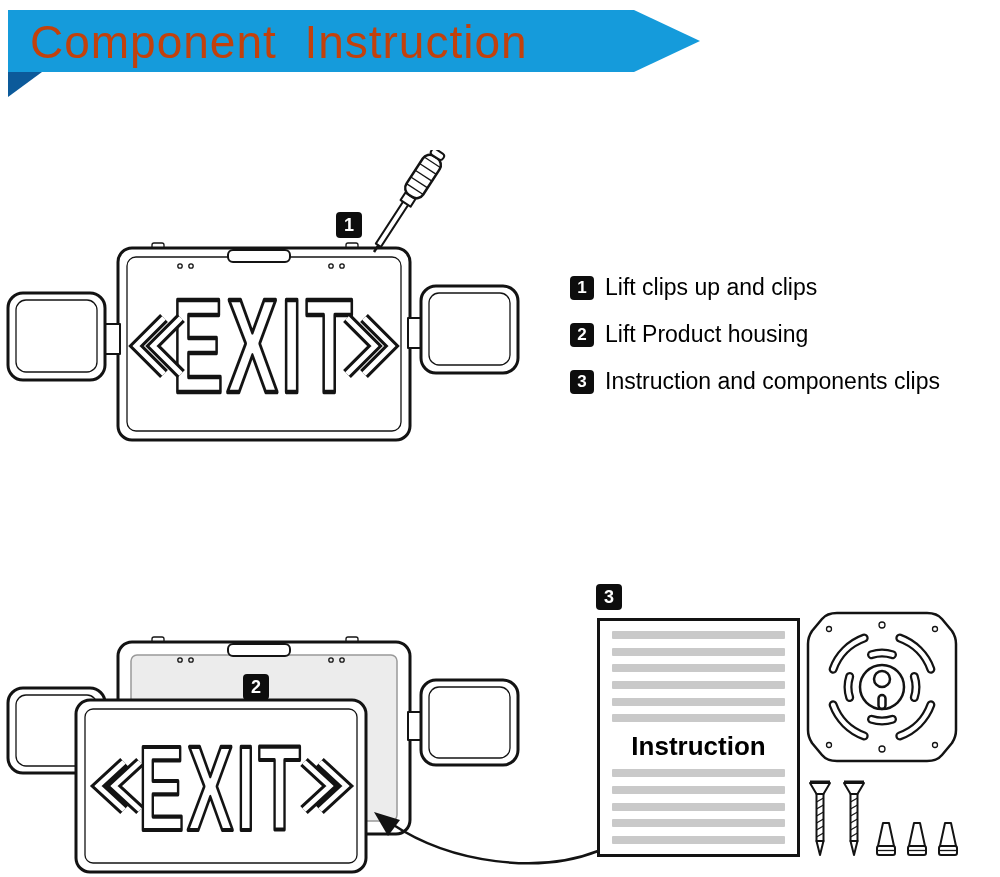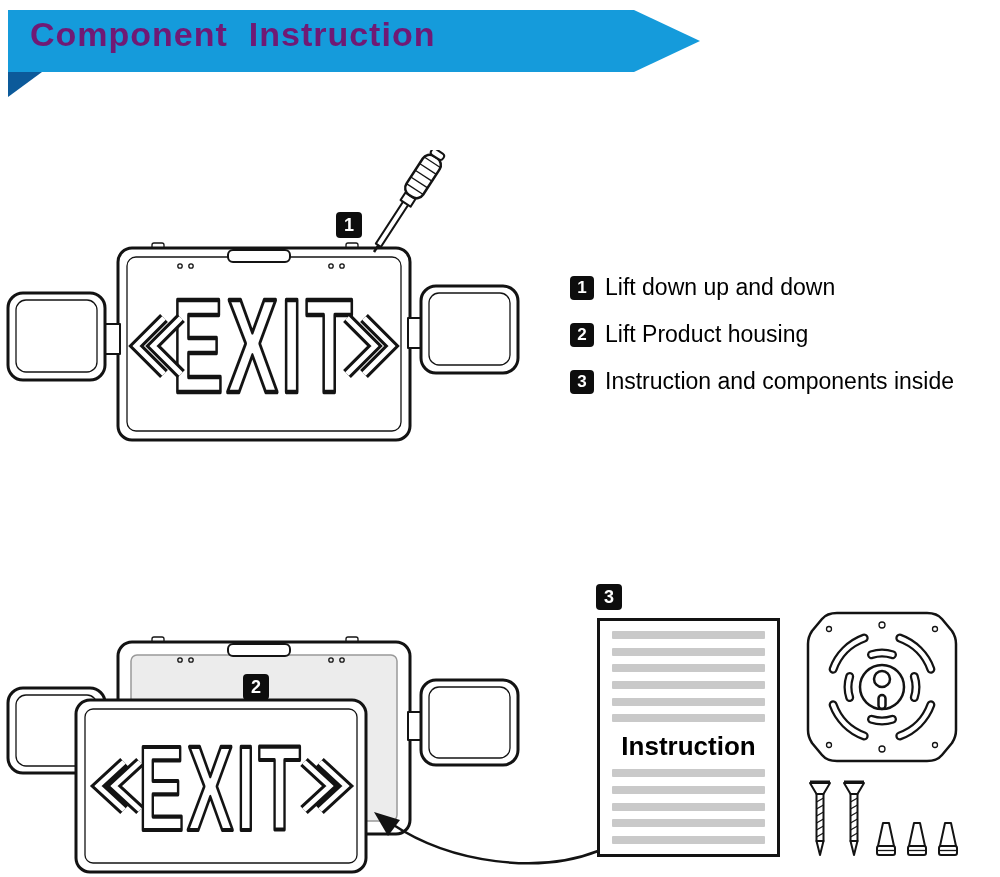--- a/index.html
+++ b/index.html
@@ -15,21 +15,21 @@
     width: 1000px; height: 877px; position: relative; overflow: hidden;
     background: #fff; color: #000;
     font-family: "Liberation Sans", sans-serif;
   }
   .abs { position: absolute; }
 
   
   .banner-arrow { fill: var(--banner-blue); }
   .banner-fold  { fill: var(--banner-fold); }
   .banner-title {
-    left: 30px; top: 15px; font-size: 34px; font-weight: bold; color: #701a75;
+    left: 30px; top: 15px; font-size: 46px; font-weight: normal; color: #c2410c;
     letter-spacing: 1px; white-space: pre;
   }
 
   
   .diag * { fill: none; stroke: var(--ink); stroke-width: 2; stroke-linejoin: round; }
   .fw  { fill: #fff; }
   .fgr { fill: var(--interior-gray); stroke: #999; stroke-width: 1.5; }
   .fb  { fill: var(--ink); stroke: none; }
   .s1  { stroke-width: 1.3; }
   .s25 { stroke-width: 2.5; }
@@ -55,21 +55,21 @@
   .steps { position: absolute; left: 570px; top: 274px; display: flex; flex-direction: column; gap: 20px; }
   .step-row { display: flex; align-items: center; gap: 11px; }
   .step-num {
     width: 24px; height: 24px; flex: none; background: #0d0d0d; border-radius: 4px;
     color: #fff; font-weight: bold; font-size: 17px; line-height: 24px; text-align: center;
   }
   .step-label { font-size: 23px; }
 
   
   .booklet {
-    position: absolute; left: 597px; top: 618px; width: 183px; height: 239px;
+    position: absolute; left: 597px; top: 618px; width: 203px; height: 239px;
     background: #fff; border: 3px solid var(--ink);
     display: flex; flex-direction: column; justify-content: space-between; padding: 10px 12px;
   }
   .bar { height: 8px; background: var(--stripe-gray); border-radius: 1px; }
   .booklet-title { font-size: 26px; font-weight: bold; text-align: center; line-height: 30px; }
 </style>
 </head>
 <body>
 
 <svg class="abs" style="left:0;top:0" width="720" height="105" viewBox="0 0 720 105">
@@ -124,29 +124,29 @@
     <line x1="91" y1="-10" x2="91" y2="10" class="s1"></line>
     <line x1="99" y1="-10" x2="99" y2="10" class="s1"></line>
     <line x1="107" y1="-10" x2="107" y2="10" class="s1"></line>
     <rect x="113" y="-7" width="7" height="14" rx="3" class="fw"></rect>
   </g>
 </svg>
 
 <div class="steps">
   <div class="step-row">
     <div class="step-num">1</div>
-    <div class="step-label">Lift down up and down</div>
+    <div class="step-label">Lift clips up and clips</div>
   </div>
   <div class="step-row">
     <div class="step-num">2</div>
     <div class="step-label">Lift Product housing</div>
   </div>
   <div class="step-row">
     <div class="step-num">3</div>
-    <div class="step-label">Instruction and components inside</div>
+    <div class="step-label">Instruction and components clips</div>
   </div>
 </div>
 
 <svg class="abs diag" style="left:0;top:560px" width="620" height="317" viewBox="0 560 620 317">
   <g>
     <rect x="152" y="637" width="12" height="7" rx="2" class="s1 fw"></rect>
     <rect x="346" y="637" width="12" height="7" rx="2" class="s1 fw"></rect>
     <rect x="118" y="642" width="292" height="192" rx="14" class="s3 fw"></rect>
     <rect x="131" y="655" width="266" height="166" rx="6" class="fgr"></rect>
     <rect x="228" y="644" width="62" height="12" rx="5" class="fw"></rect>

